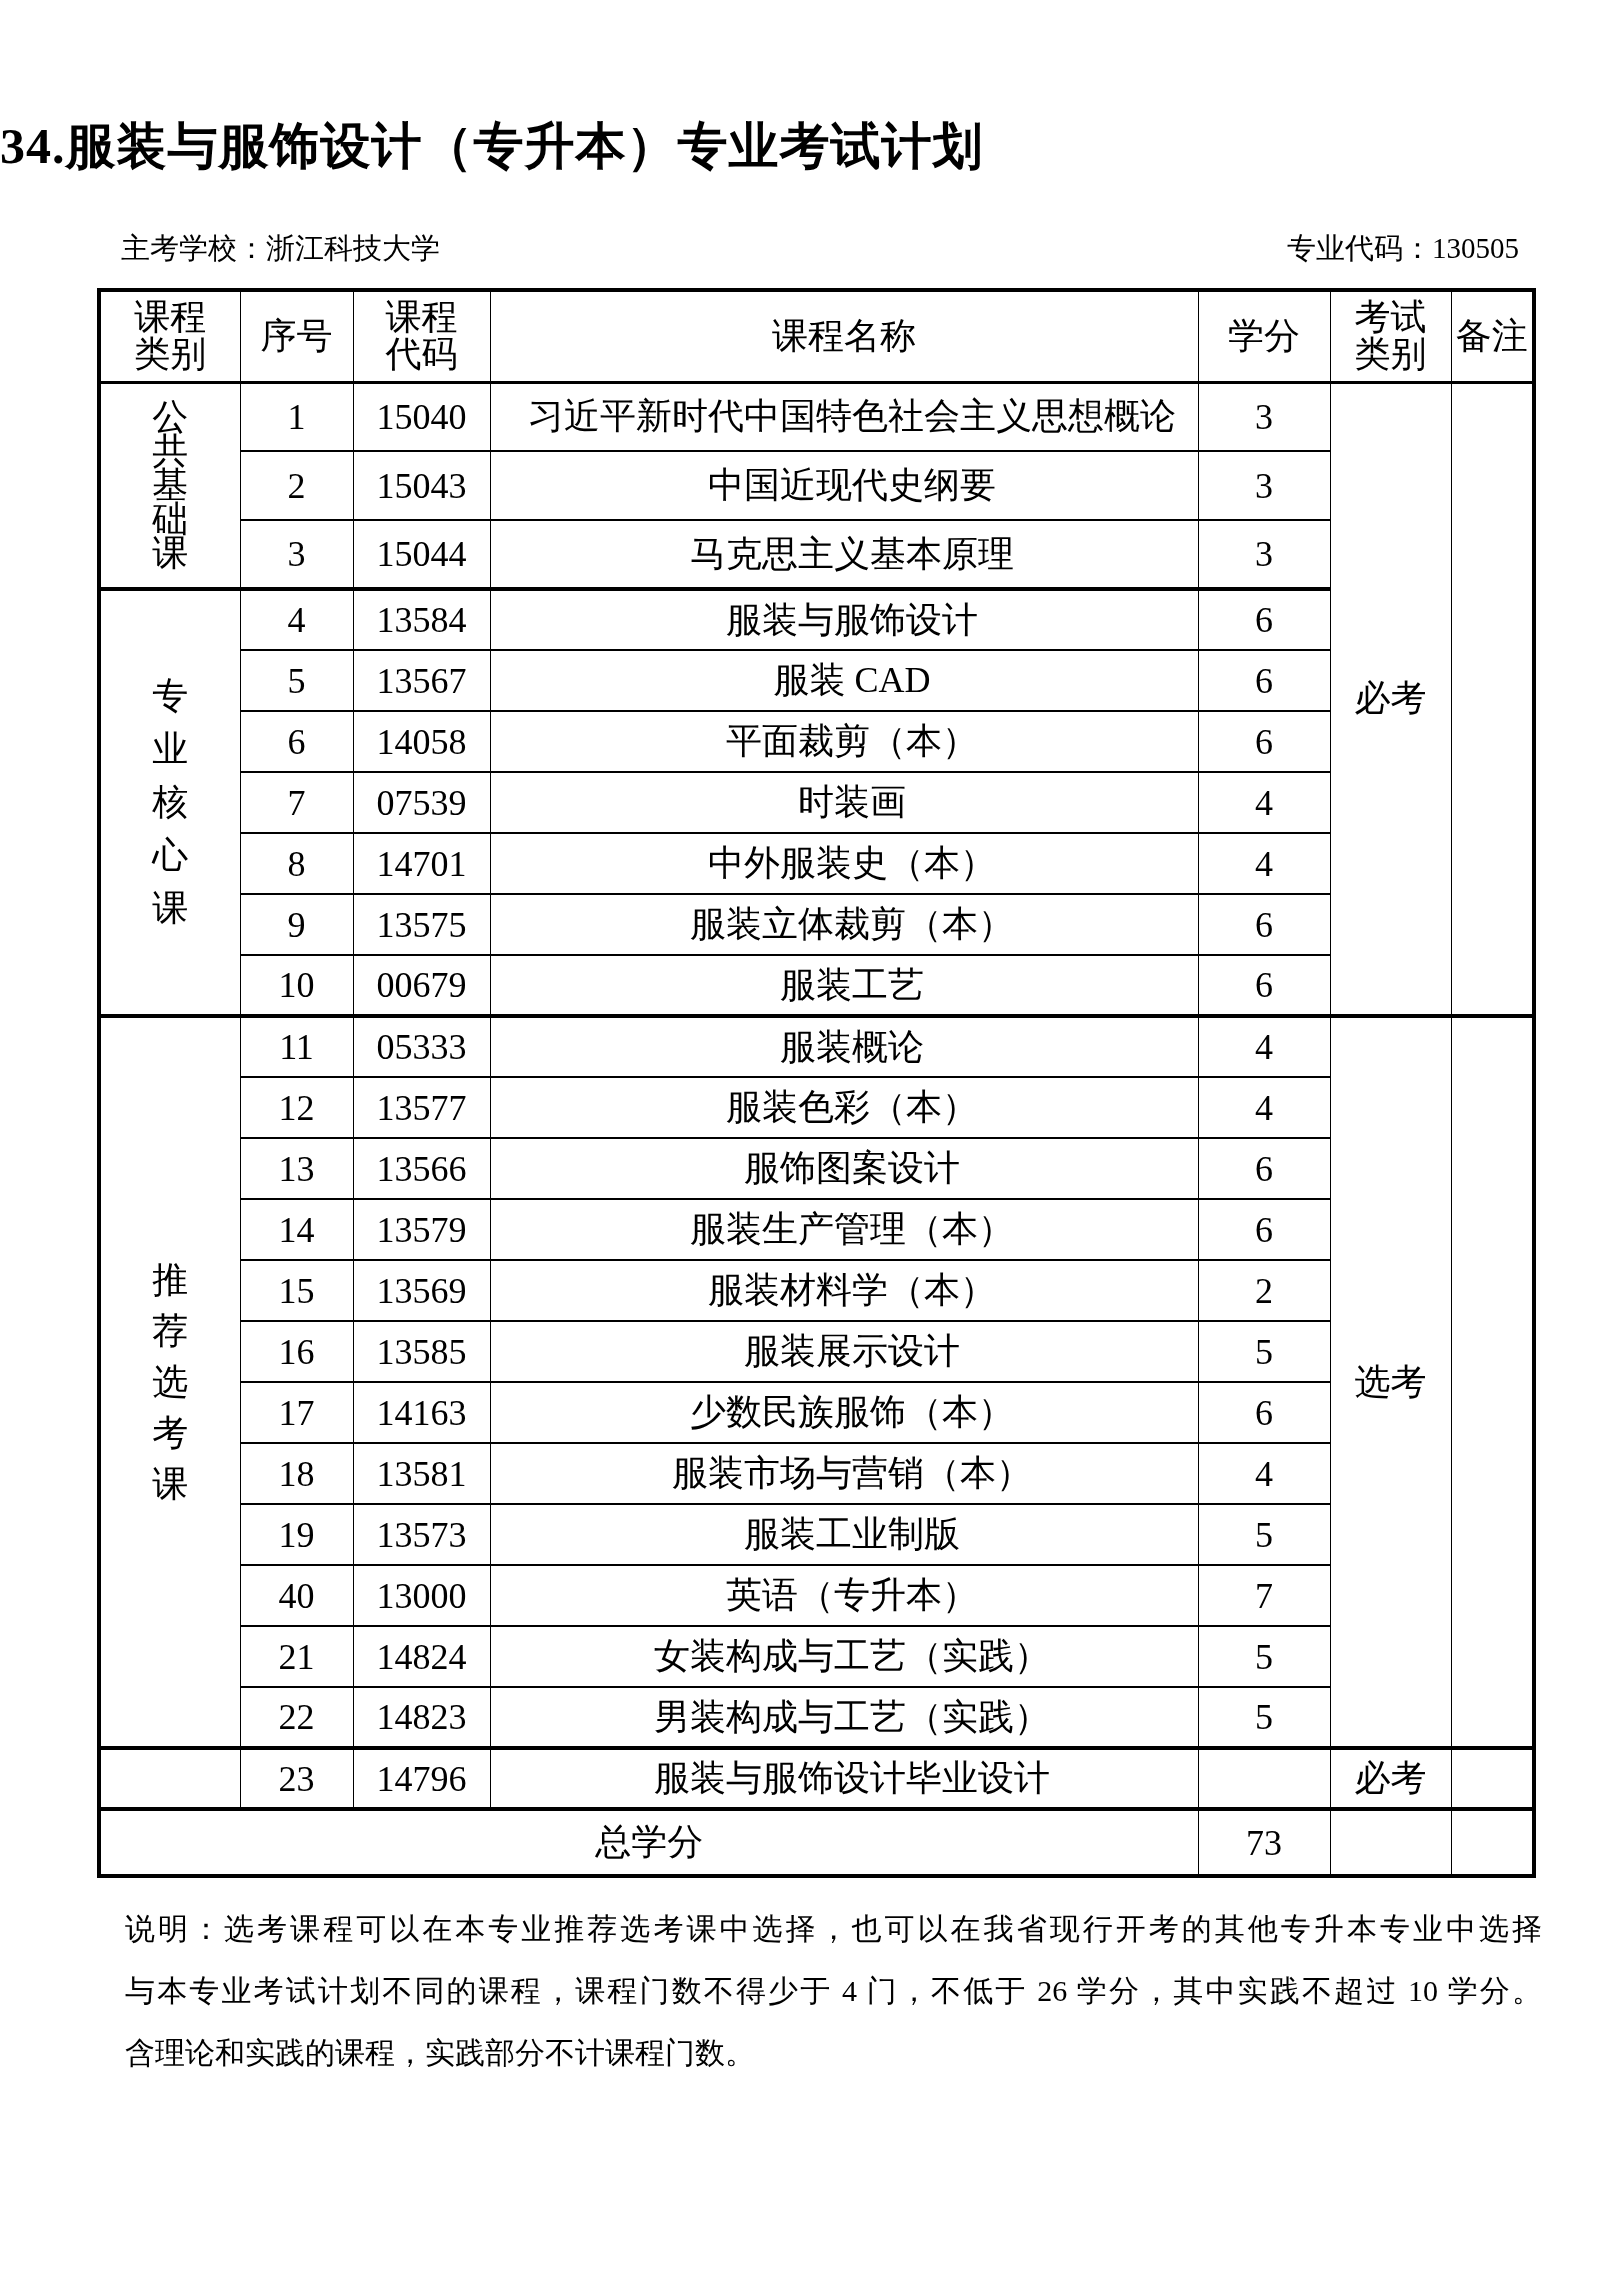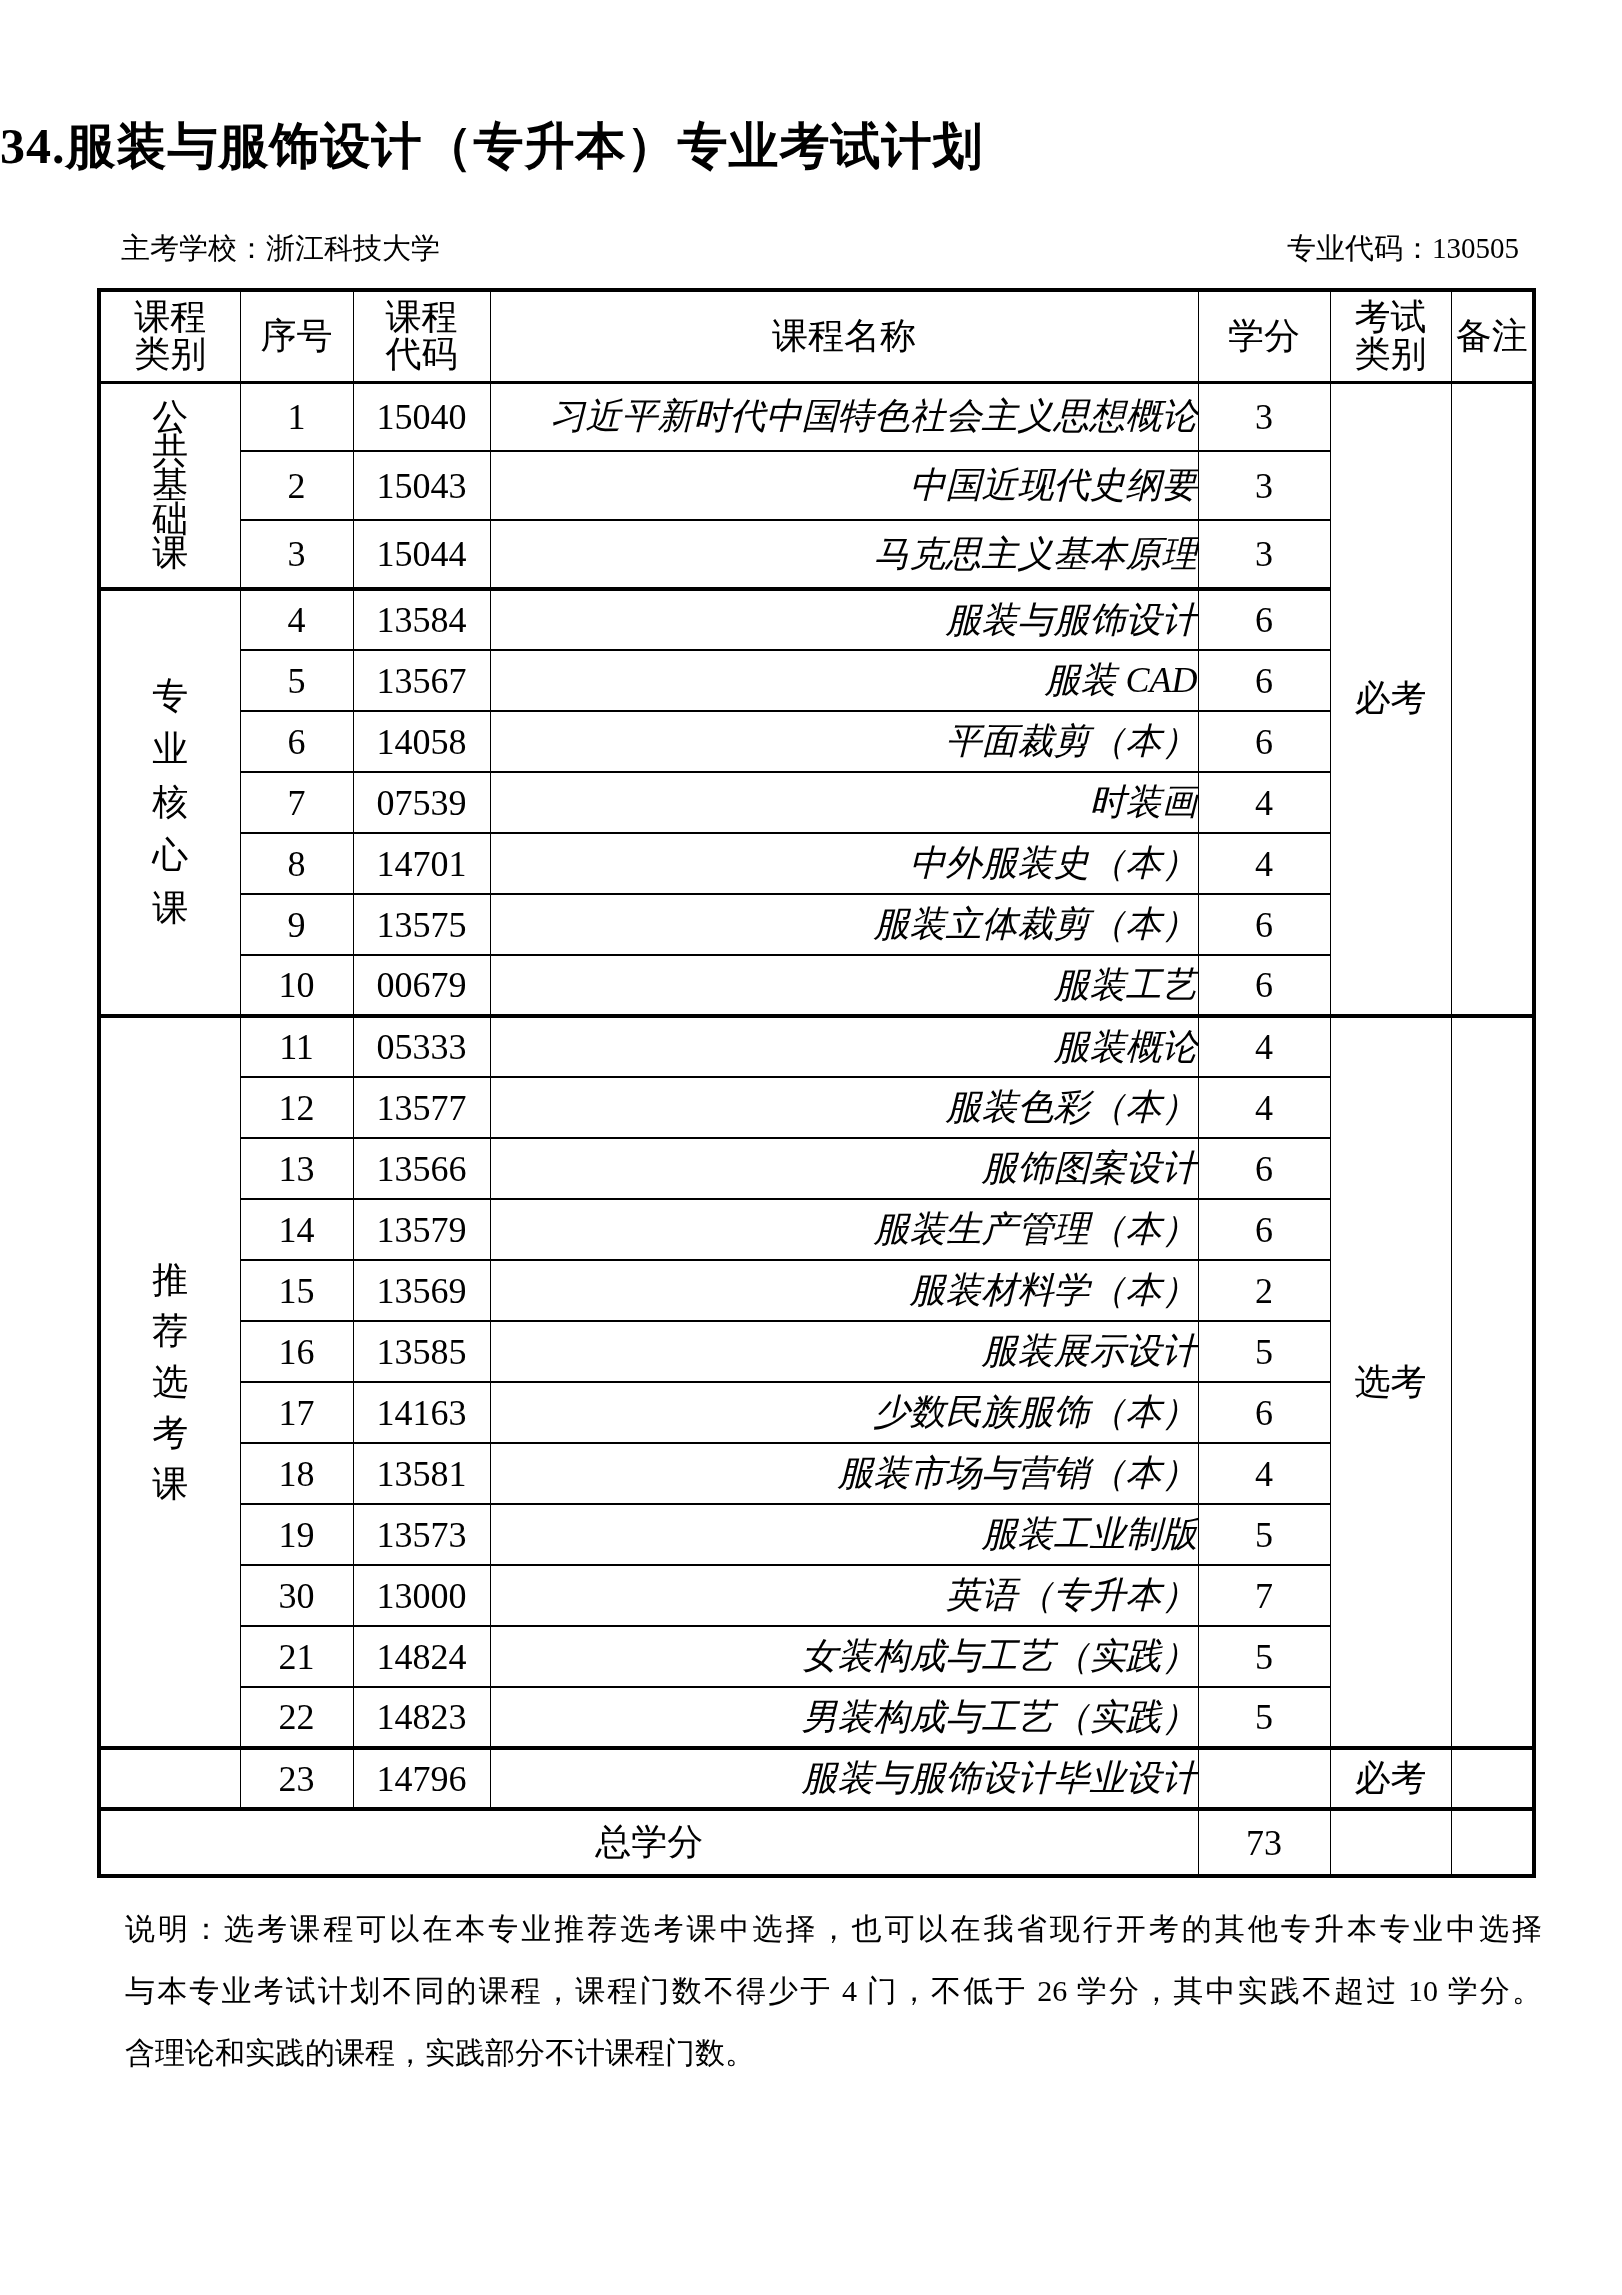--- a/index.html
+++ b/index.html
@@ -41,21 +41,21 @@
     border-bottom-width: 2.6px;
     text-align: center;
     vertical-align: middle;
     white-space: pre-line;
     overflow: hidden;
   }
   tr.hdr { height: 92px; }
   tr.hdr td { border-bottom-width: 3.6px; line-height: 37px; }
   tr.course { height: 61px; }
   tr.tall { height: 69px; }
-  td.name-cell { text-align: right; padding-left: 16px; white-space: nowrap; font-style: italic; }
+  td.name-cell { text-align: center; padding-left: 16px; white-space: nowrap; }
   tr.section-start td { border-top-width: 4.1px; }
   tr.total-row { height: 67px; }
   tr.total-row td { border-top-width: 4.6px; border-bottom-width: 4.6px; }
   td.cat-cell { line-height: 34px; }
   td.cat-core { line-height: 53px; }
   td.cat-elective { line-height: 51px; }
   .notes {
     position: absolute;
     left: 125px; top: 1898px;
     width: 1417px;
@@ -230,21 +230,21 @@
         <td class="name-cell">服装市场与营销（本）</td>
         <td>4</td>
       </tr>
       <tr class="course">
         <td>19</td>
         <td>13573</td>
         <td class="name-cell">服装工业制版</td>
         <td>5</td>
       </tr>
       <tr class="course">
-        <td>30</td>
+        <td>40</td>
         <td>13000</td>
         <td class="name-cell">英语（专升本）</td>
         <td>7</td>
       </tr>
       <tr class="course">
         <td>21</td>
         <td>14824</td>
         <td class="name-cell">女装构成与工艺（实践）</td>
         <td>5</td>
       </tr>

